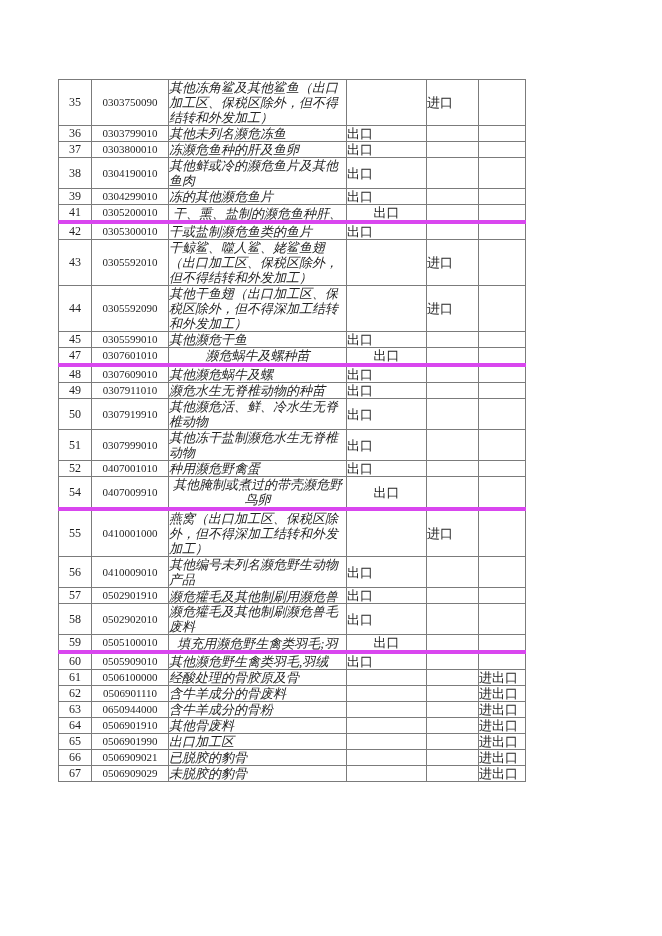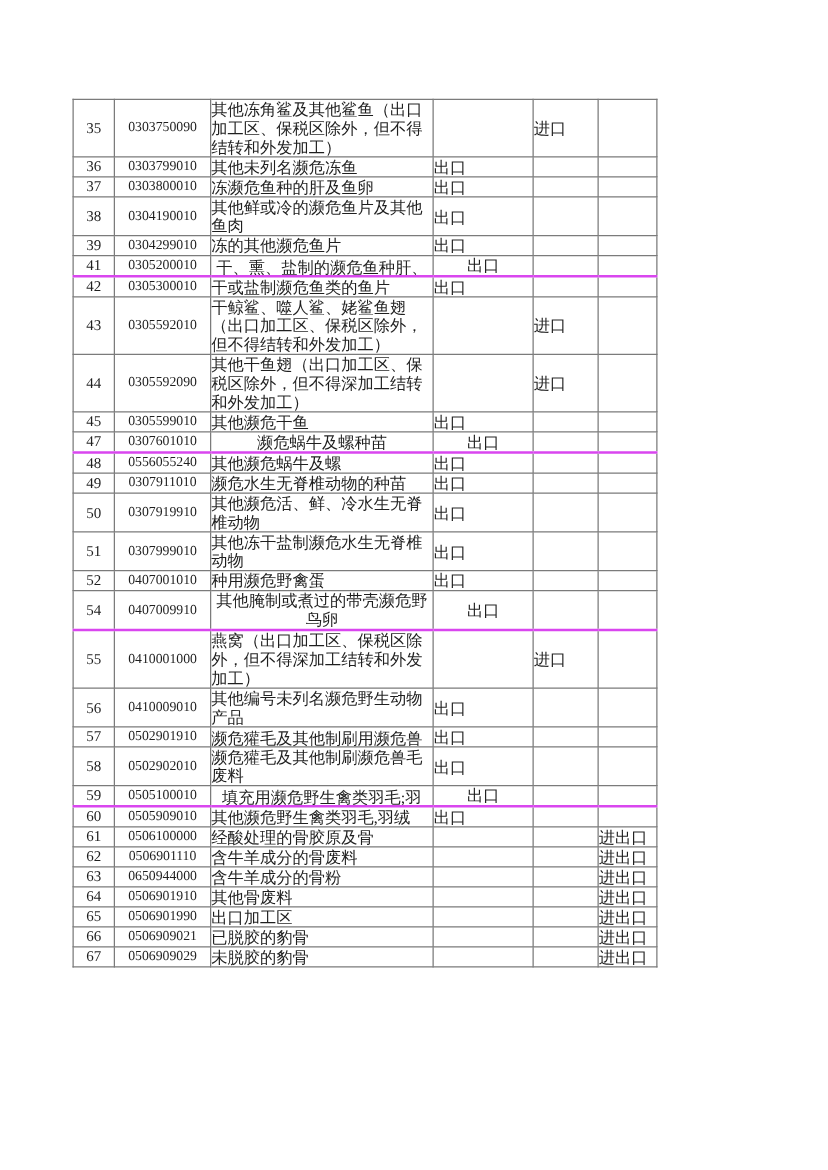--- a/index.html
+++ b/index.html
@@ -28,32 +28,32 @@
     border: 1px solid #3c3c3c;
   }
   table.hs-table td {
     border: 1px solid #7b7b7b;
     padding: 0;
     vertical-align: middle;
     overflow: hidden;
     empty-cells: show;
   }
   tr.thick-after td {
-    border-bottom: 2px solid #d946ef;
+    border-bottom: 4px solid #d946ef;
     text-align: center;
   }
   td.num {
     text-align: center;
     font-size: 12px;
   }
   td.code {
     text-align: center;
     font-size: 11px;
   }
-  td.desc { padding: 0 2px; }
+  td.desc { padding: 0 2px; font-style: italic; }
   td.desc .desc-inner {
     word-break: break-all;
   }
   tr.clipped td.desc .desc-inner {
     max-height: 14px;
     overflow: hidden;
   }
   tr.clipped td { height: 15px; }
   td.mark { padding: 0 3px; }
 </style>
@@ -176,21 +176,21 @@
           <td class="code">0307601010</td>
           <td class="desc">
             <div class="desc-inner">濒危蜗牛及螺种苗</div>
           </td>
           <td class="mark">出口</td>
           <td class="mark"></td>
           <td class="mark"></td>
         </tr>
         <tr>
           <td class="num">48</td>
-          <td class="code">0556055240</td>
+          <td class="code">0307609010</td>
           <td class="desc">
             <div class="desc-inner">其他濒危蜗牛及螺</div>
           </td>
           <td class="mark">出口</td>
           <td class="mark"></td>
           <td class="mark"></td>
         </tr>
         <tr>
           <td class="num">49</td>
           <td class="code">0307911010</td>

